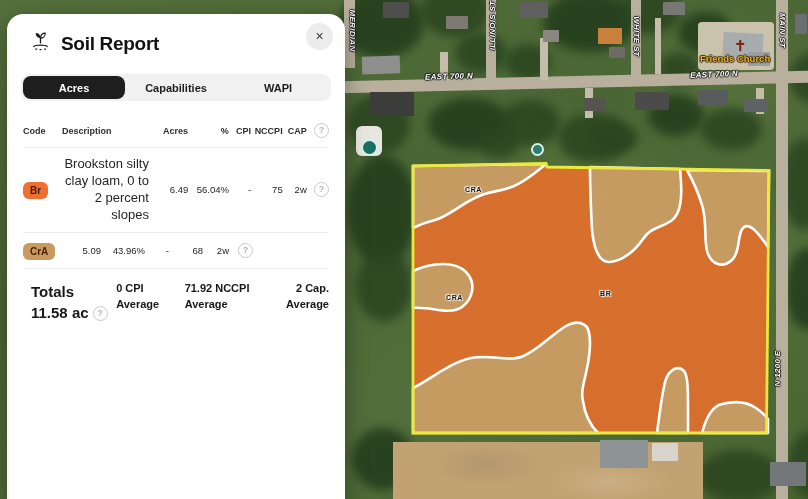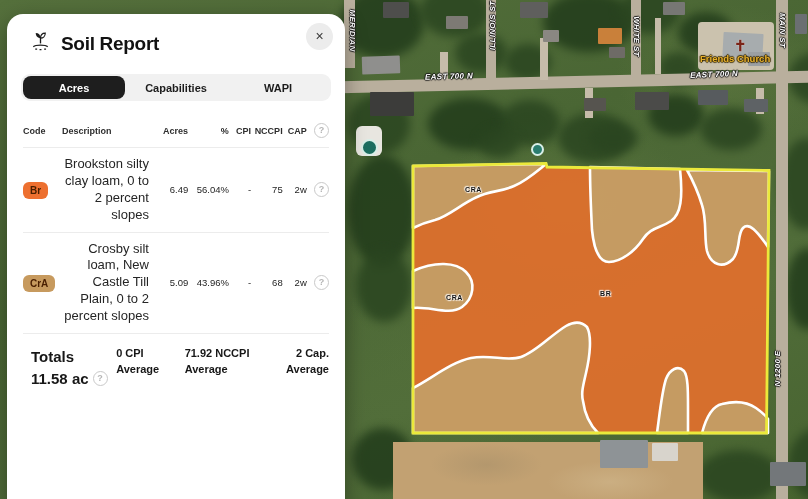--- a/index.html
+++ b/index.html
@@ -229,21 +229,20 @@
         <div class="c-cpi vcell">-</div>
         <div class="c-nccpi vcell">75</div>
         <div class="c-cap vcell">2w</div>
         <div class="c-help">
             <span class="help">?</span>
           </div>
       </div>
 
       <div class="trow data">
         <div class="c-code"><span class="badge" style="background: rgb(199, 154, 94);">CrA</span></div>
-        <div class="c-desc desc">Crosby silt loam, New Castle Till Plain, 0 to 2 percent slopes</div>
         <div class="c-acres vcell">5.09</div>
         <div class="c-pct vcell">43.96%</div>
         <div class="c-cpi vcell">-</div>
         <div class="c-nccpi vcell">68</div>
         <div class="c-cap vcell">2w</div>
         <div class="c-help">
             <span class="help">?</span>
           </div>
       </div>
     </div>

